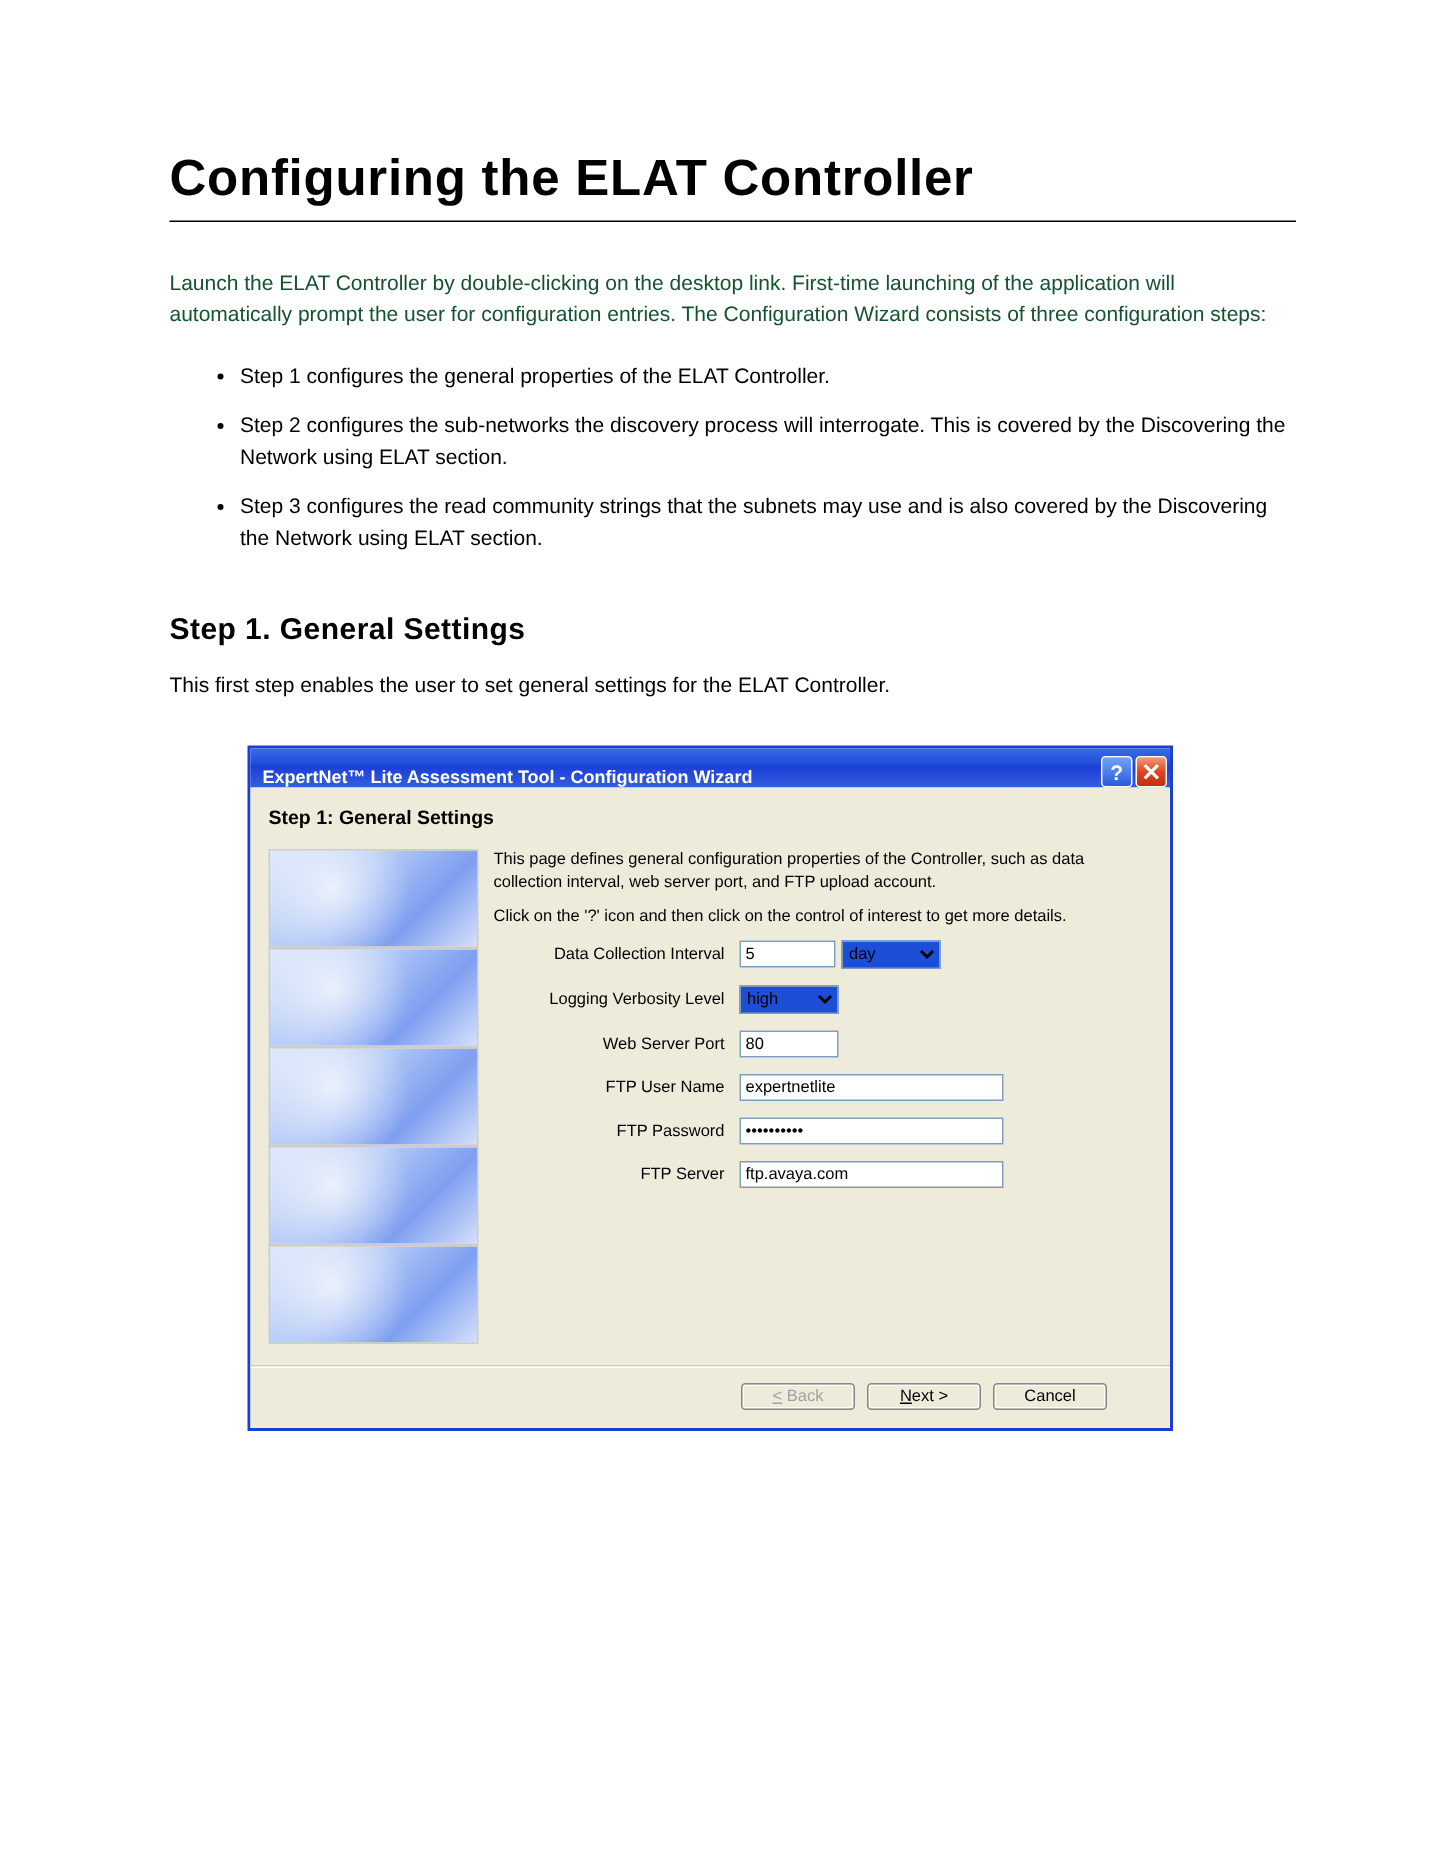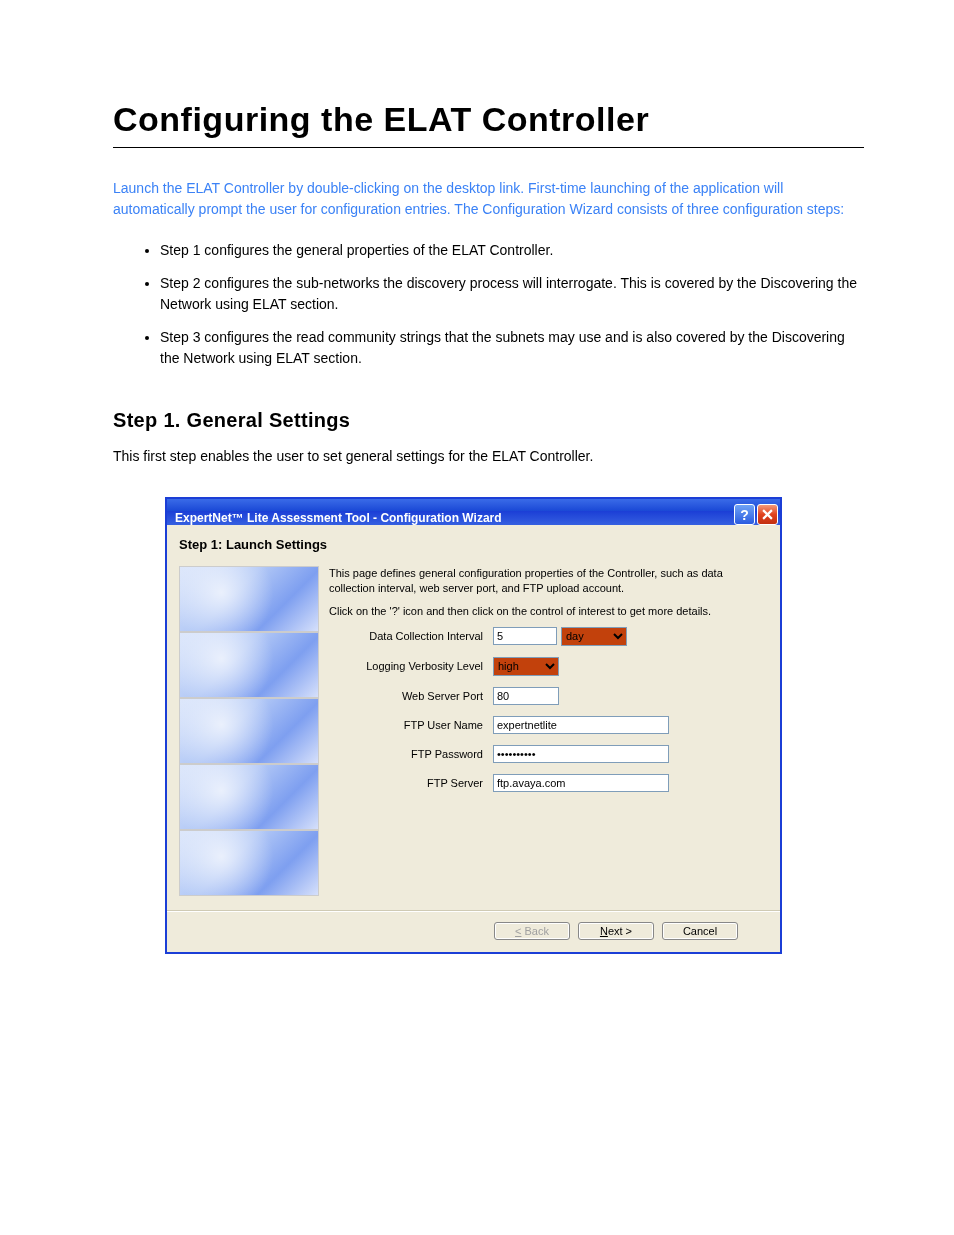--- a/index.html
+++ b/index.html
@@ -21,21 +21,21 @@
   }
   .hr {
     border: none;
     border-top: 1.5px solid #000;
     margin: 0 0 30px 23px;
   }
   .body-text {
     margin-left: 23px;
     font-size: 14px;
     line-height: 1.5;
-    color: #3b82f6;
+    color: #14532d;
   }
   ul.bullets {
     margin: 20px 0 30px 70px;
     padding: 0;
     list-style: disc;
   }
   ul.bullets li {
     margin: 12px 0;
     font-size: 14px;
     line-height: 1.5;
@@ -164,21 +164,21 @@
     font-size: 11px;
     padding: 1px 3px;
     border: 1px solid #7f9db9;
     background: #fff;
     height: 14px;
   }
   select.sel {
     font-family: Tahoma, Arial, sans-serif;
     font-size: 11px;
     border: 1px solid #7f9db9;
-    background: #c2410c;
+    background: #1d4ed8;
     height: 19px;
   }
   .w60 { width:56px; }
   .w70 { width:66px; }
   .w90 { width:58px; }
   .w200{ width:168px; }
   .restore-row {
     margin-top: 10px;
     margin-left: 164px;
   }
@@ -232,21 +232,21 @@
       <span class="title-text">ExpertNet™ Lite Assessment Tool - Configuration Wizard</span>
       <div class="title-btn help-btn">?</div>
       <div class="title-btn close-btn">
         <svg viewBox="0 0 10 10">
             <path d="M1 1 L9 9 M9 1 L1 9" stroke="#fff" stroke-width="2" fill="none"></path>
           </svg>
       </div>
     </div>
 
     <div class="wizard-body">
-      <div class="step-title">Step 1: Launch Settings</div>
+      <div class="step-title">Step 1: General Settings</div>
 
       <div class="content-row">
         <div class="side-images">
           <div class="side-img"></div>
           <div class="side-img"></div>
           <div class="side-img"></div>
           <div class="side-img"></div>
           <div class="side-img"></div>
         </div>
 

